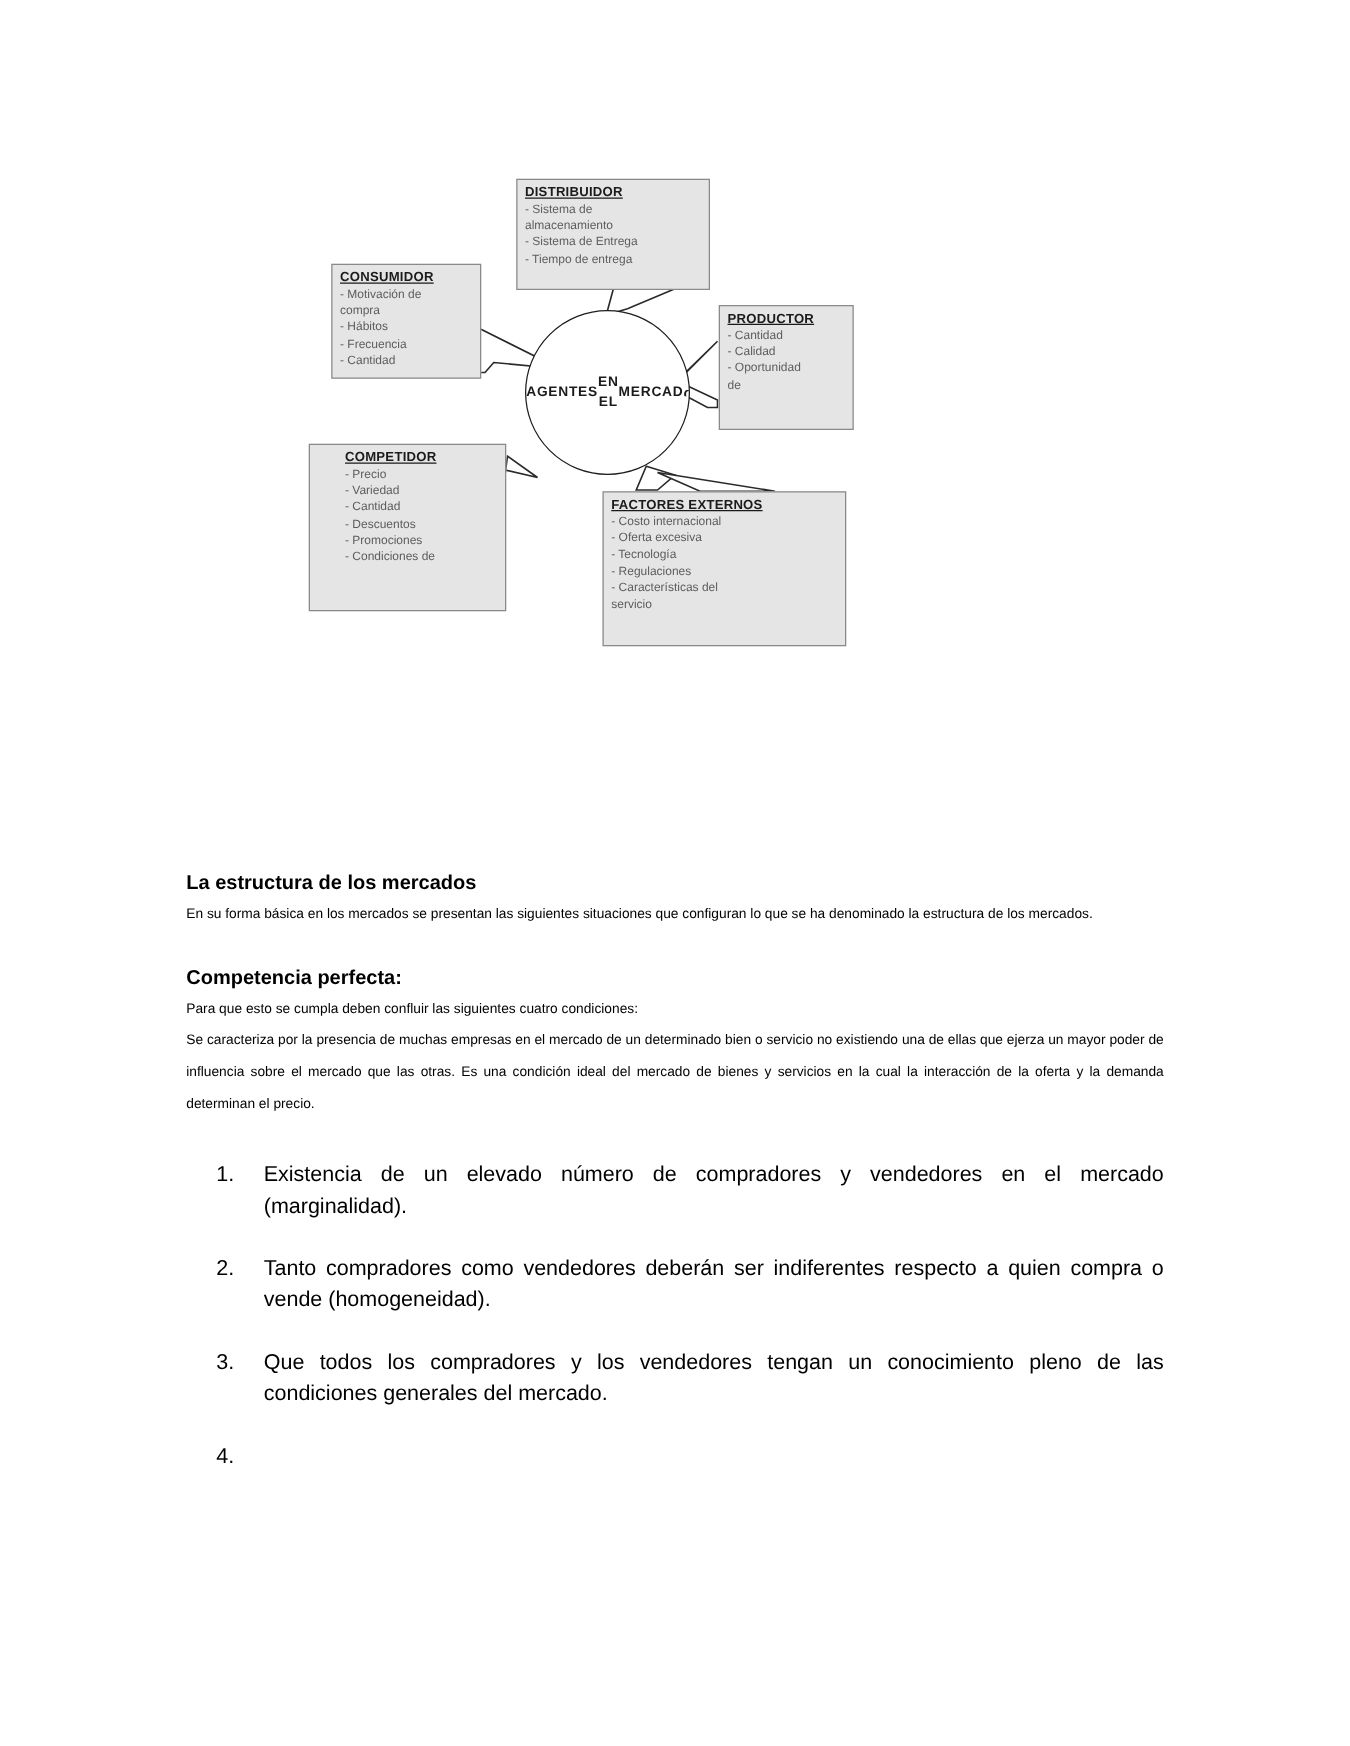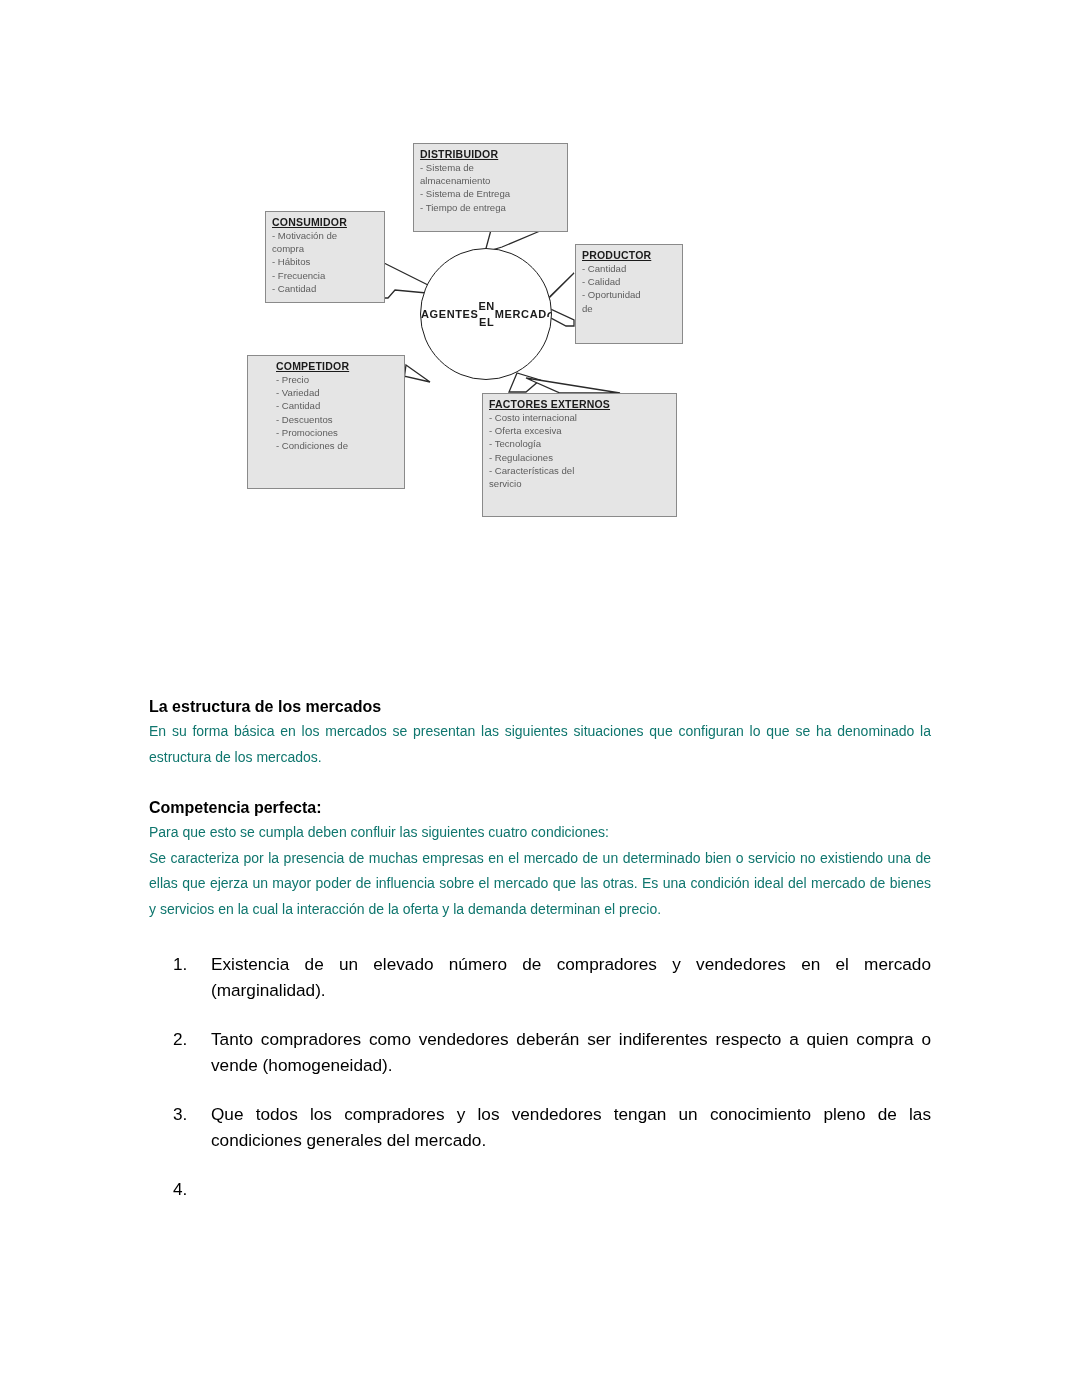--- a/index.html
+++ b/index.html
@@ -106,23 +106,23 @@
     top: 694px;
     width: 782px;
   }
   .h-bold {
     font-size: 16px;
     font-weight: bold;
     line-height: 25px;
     color: #000;
   }
   .para {
-    font-size: 14px;
+    font-size: 11px;
     line-height: 25.5px;
-    color: #0f766e;
+    color: #000000;
     text-align: justify;
   }
   .para.nojust { text-align: left; }
   .gap { height: 25px; }
 
   ol.conditions {
     margin: 0;
     padding: 0;
     list-style: none;
   }

